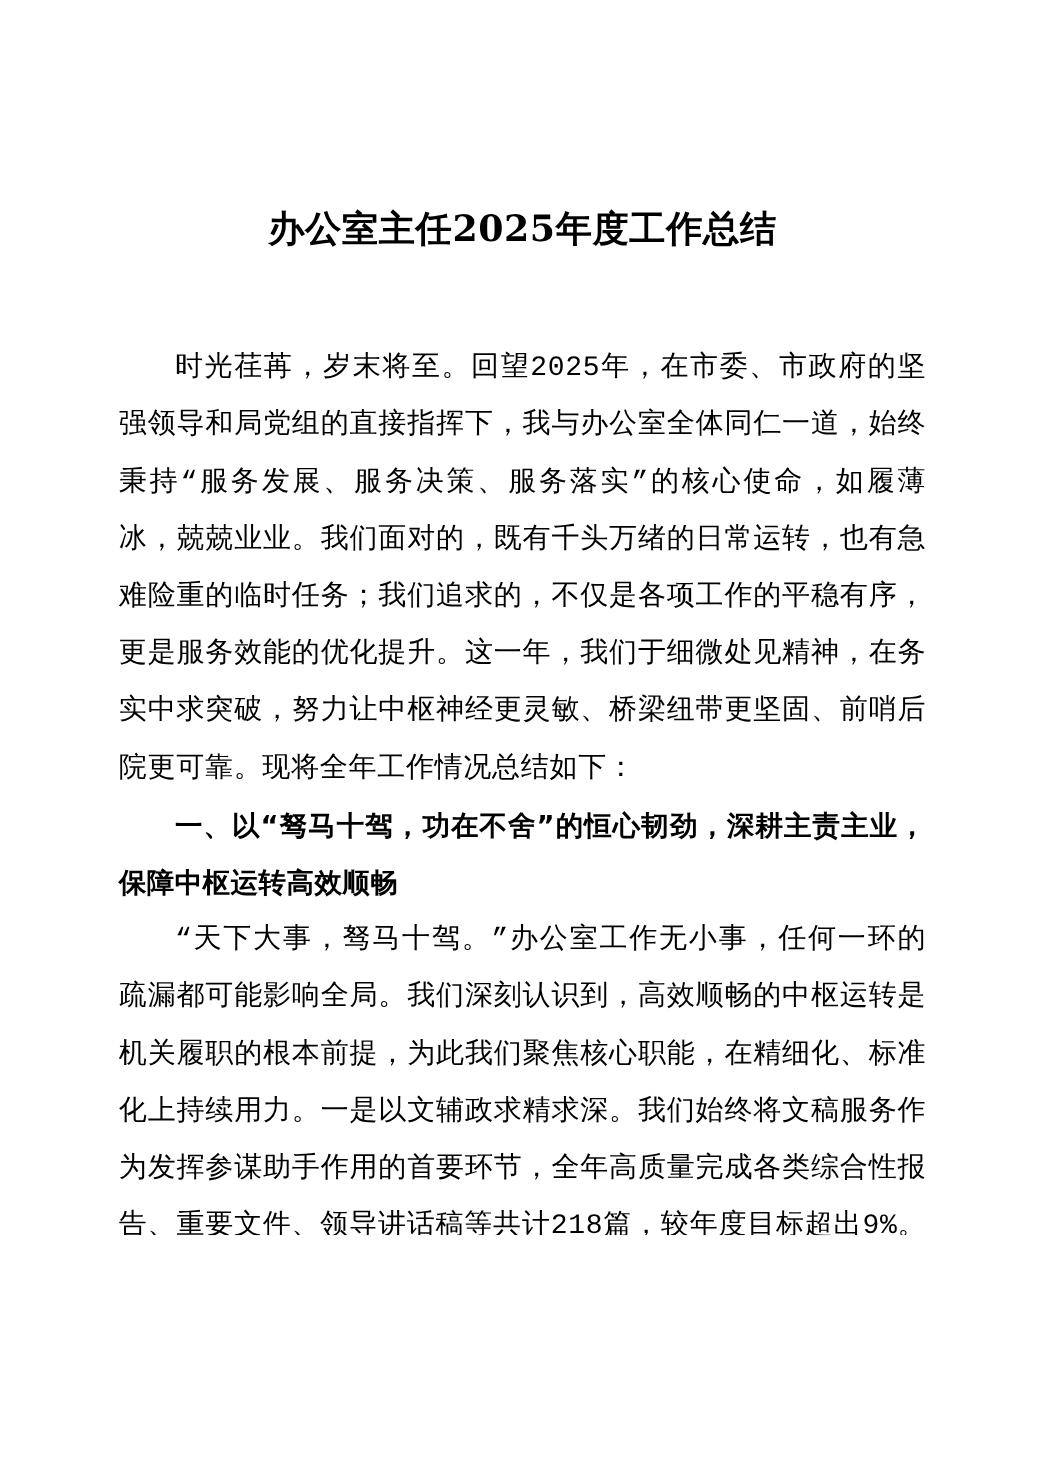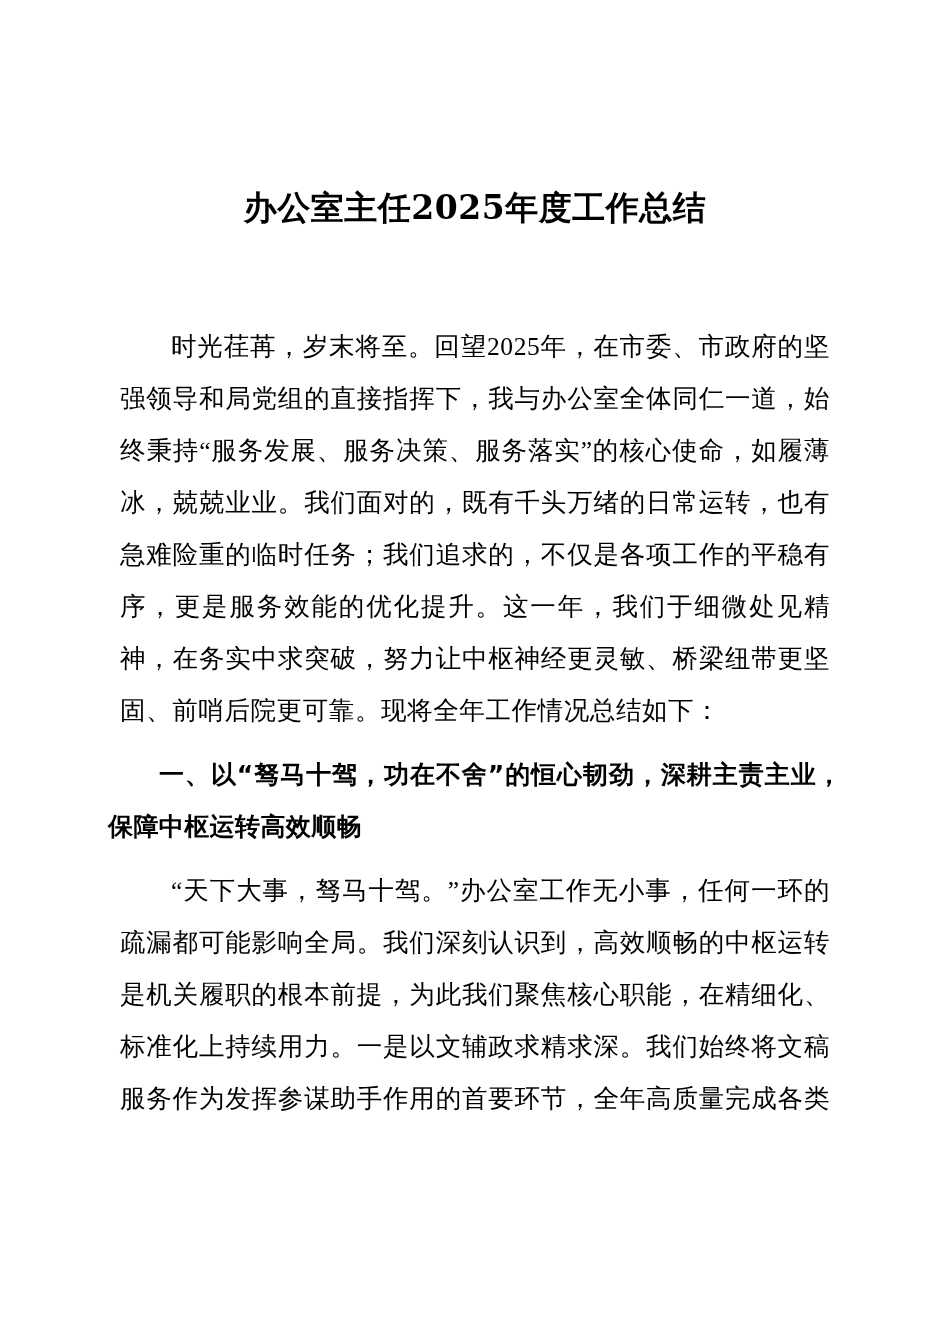--- a/index.html
+++ b/index.html
@@ -28,22 +28,22 @@
     padding: 0;
     font-family: "DejaVu Serif", "Liberation Serif", serif;
     font-weight: bold;
     font-size: 33px;
     line-height: 1.35;
     text-align: center;
     letter-spacing: 0.5px;
     padding-top: 186px;
   }
   .body-text {
-    margin: 12px;
-    font-family: Liberation Serif, serif;
+    margin: 0;
+    font-family: Liberation Mono, monospace;
     font-size: 25.5px;
     line-height: 52px;
     text-align: justify;
     text-justify: inter-ideograph;
     letter-spacing: 0.6px;
   }
   .para-intro {
     padding-top: 78px;
     text-indent: 51px;
   }

